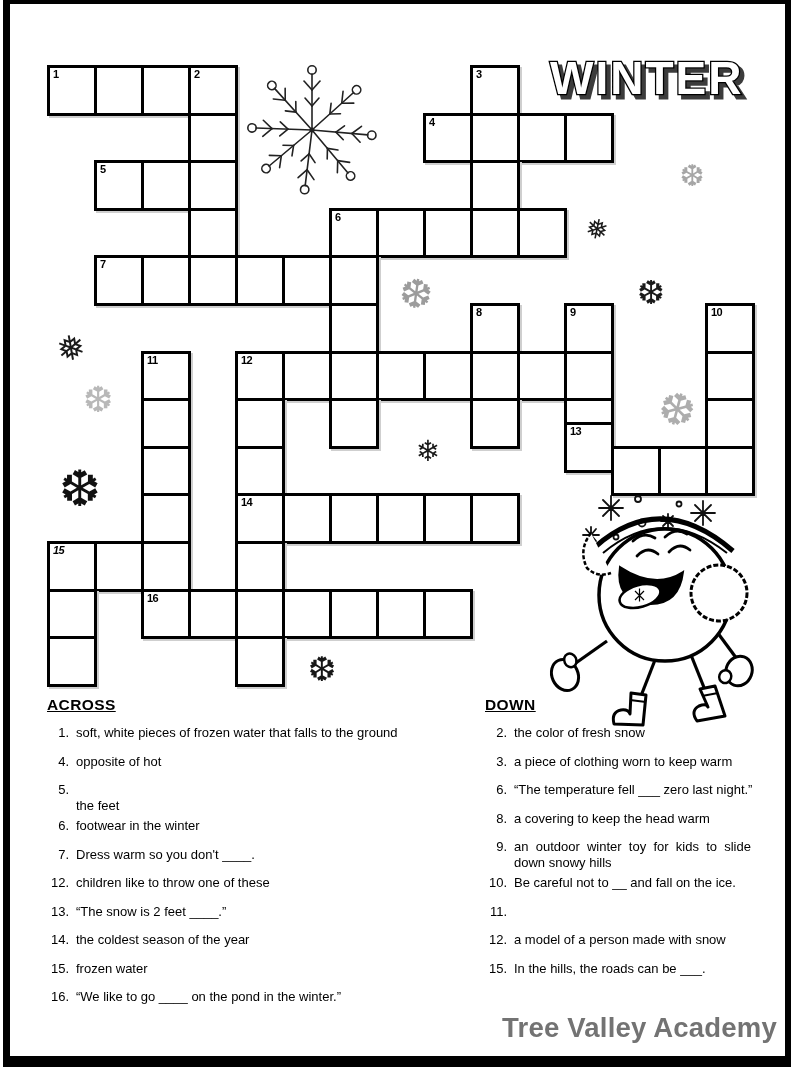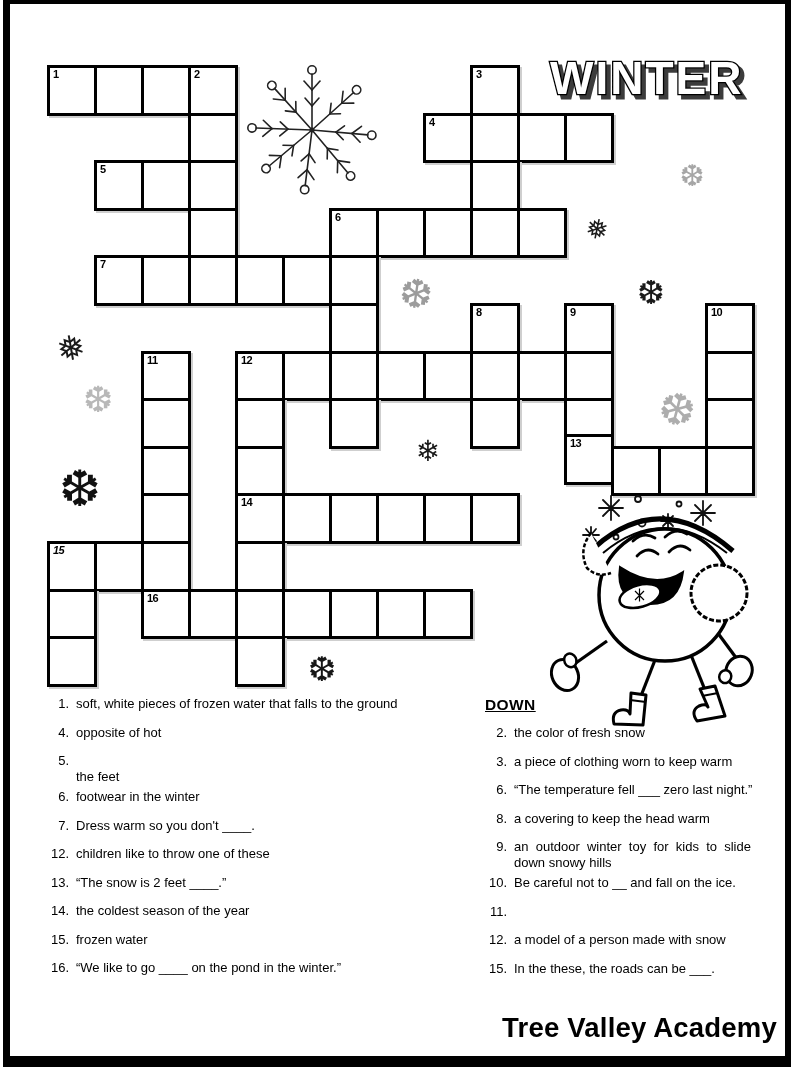--- a/index.html
+++ b/index.html
@@ -146,21 +146,21 @@
     <div class="cell" style="left: 564px; top: 350.6px;"></div>
     <div class="cell" style="left: 705px; top: 350.6px;"></div>
     <div class="cell" style="left: 141px; top: 398.2px;"></div>
     <div class="cell" style="left: 235px; top: 398.2px;"></div>
     <div class="cell" style="left: 329px; top: 398.2px;"></div>
     <div class="cell" style="left: 470px; top: 398.2px;"></div>
     <div class="cell" style="left: 564px; top: 398.2px;"></div>
     <div class="cell" style="left: 705px; top: 398.2px;"></div>
     <div class="cell" style="left: 141px; top: 445.8px;"></div>
     <div class="cell" style="left: 235px; top: 445.8px;"></div>
-    <div class="cell" style="left: 564px; top: 434px; text-decoration: underline;">
+    <div class="cell" style="left: 564px; top: 422px; text-decoration: underline;">
       <span class="num">13</span>
     </div>
     <div class="cell" style="left: 611px; top: 445.8px;"></div>
     <div class="cell" style="left: 658px; top: 445.8px;"></div>
     <div class="cell" style="left: 705px; top: 445.8px;"></div>
     <div class="cell" style="left: 141px; top: 493.4px;"></div>
     <div class="cell" style="left: 235px; top: 493.4px;">
       <span class="num">14</span>
     </div>
     <div class="cell" style="left: 282px; top: 493.4px;"></div>
@@ -239,20 +239,21 @@
   </g>
   <g stroke-linejoin="round">
     <path d="M88,210 l15,2 l-3,30 l-29,-1 q-3,-12 7,-14 q7,-1 9,4 z" fill="#fff" stroke="#000" stroke-width="3"></path>
     <path d="M87,217 l16,2" stroke="#000" stroke-width="2" fill="none"></path>
     <path d="M157,206 l15,-3 l10,30 l-28,5 q-7,-10 2,-15 q7,-3 9,1 z" fill="#fff" stroke="#000" stroke-width="3"></path>
     <path d="M159,213 l16,-3" stroke="#000" stroke-width="2" fill="none"></path>
   </g>
 </svg>
 
 <section class="clues across" style="left:45px;top:696px;">
+  <h2>ACROSS</h2>
   <ol id="across-list">
       <li class="clue">
         <span class="n">1.</span>
         <div class="t"><span>soft, white pieces of frozen water that falls to the ground</span></div>
       </li>
       <li class="clue">
         <span class="n">4.</span>
         <div class="t"><span>opposite of hot</span></div>
       </li>
       <li class="clue two-line">
@@ -319,18 +320,18 @@
       </li>
       <li class="clue">
         <span class="n">11.</span>
       </li>
       <li class="clue">
         <span class="n">12.</span>
         <div class="t"><span>a model of a person made with snow</span></div>
       </li>
       <li class="clue">
         <span class="n">15.</span>
-        <div class="t"><span>In the these, the roads can be ___.</span></div>
+        <div class="t"><span>In the hills, the roads can be ___.</span></div>
       </li>
     </ol>
 </section>
 
-<div class="footer" style="color: #000000;">Tree Valley Academy</div>
+<div class="footer" style="color: #737373;">Tree Valley Academy</div>
 
 </body></html>

